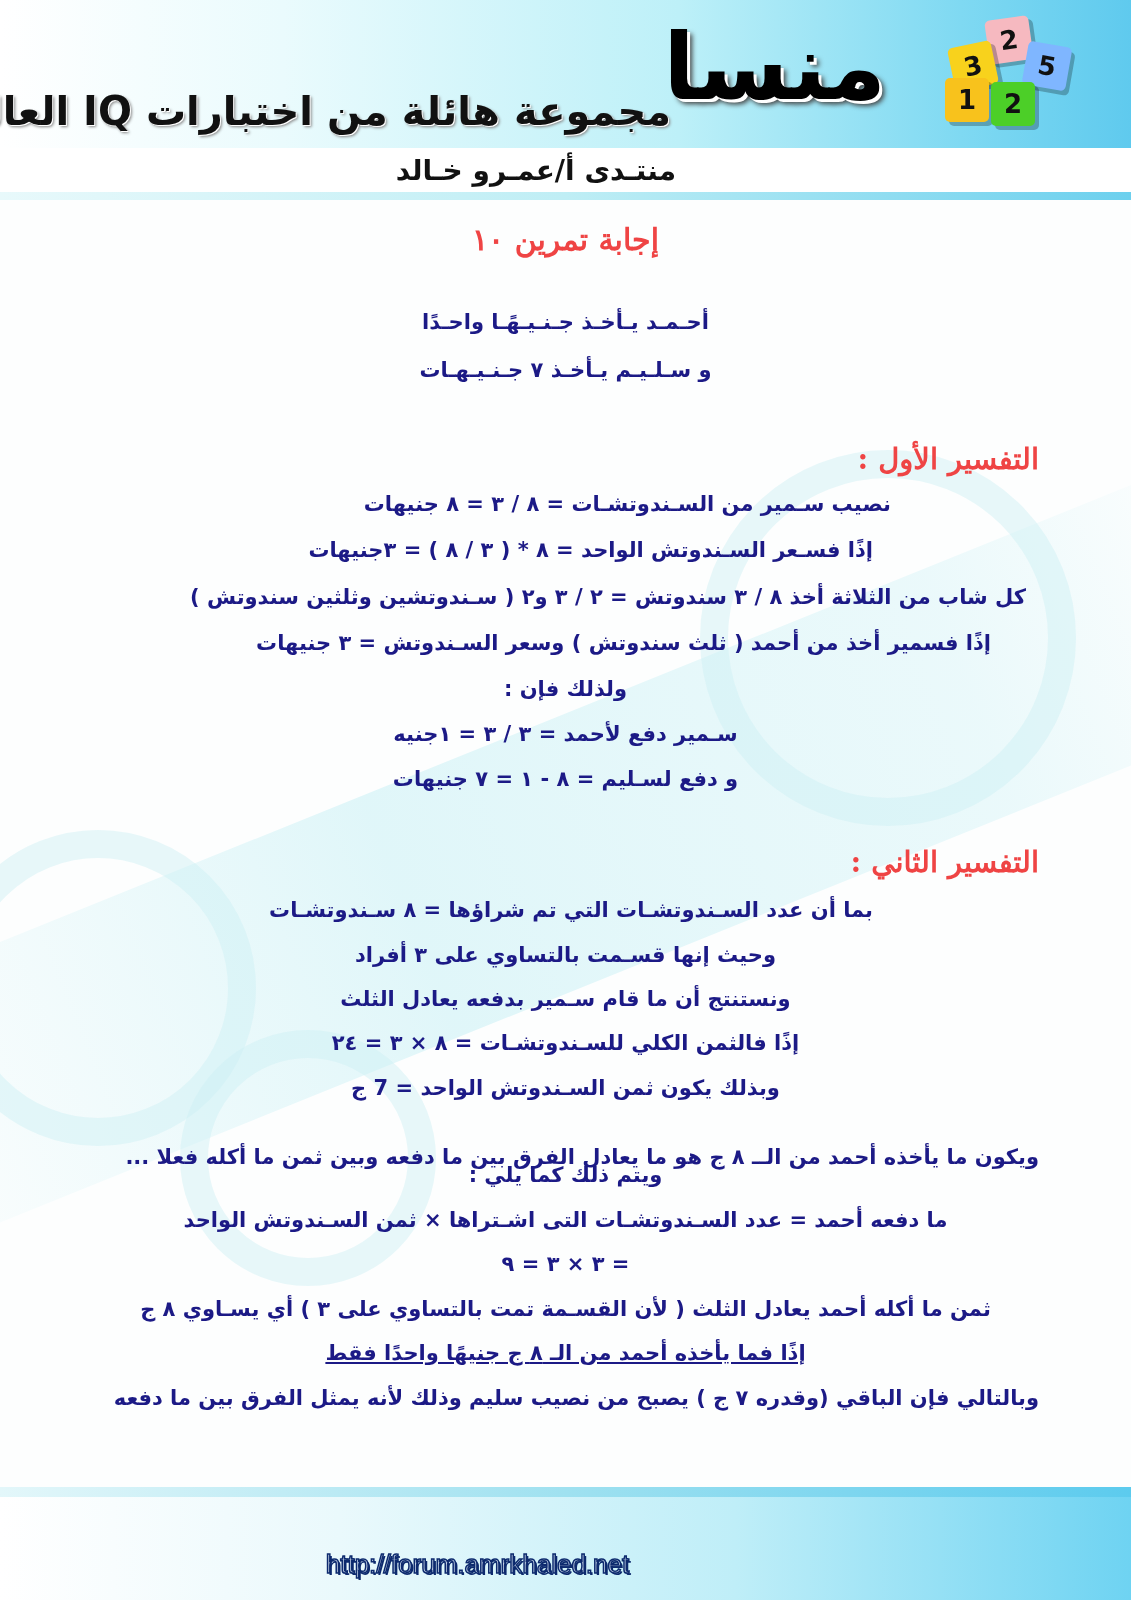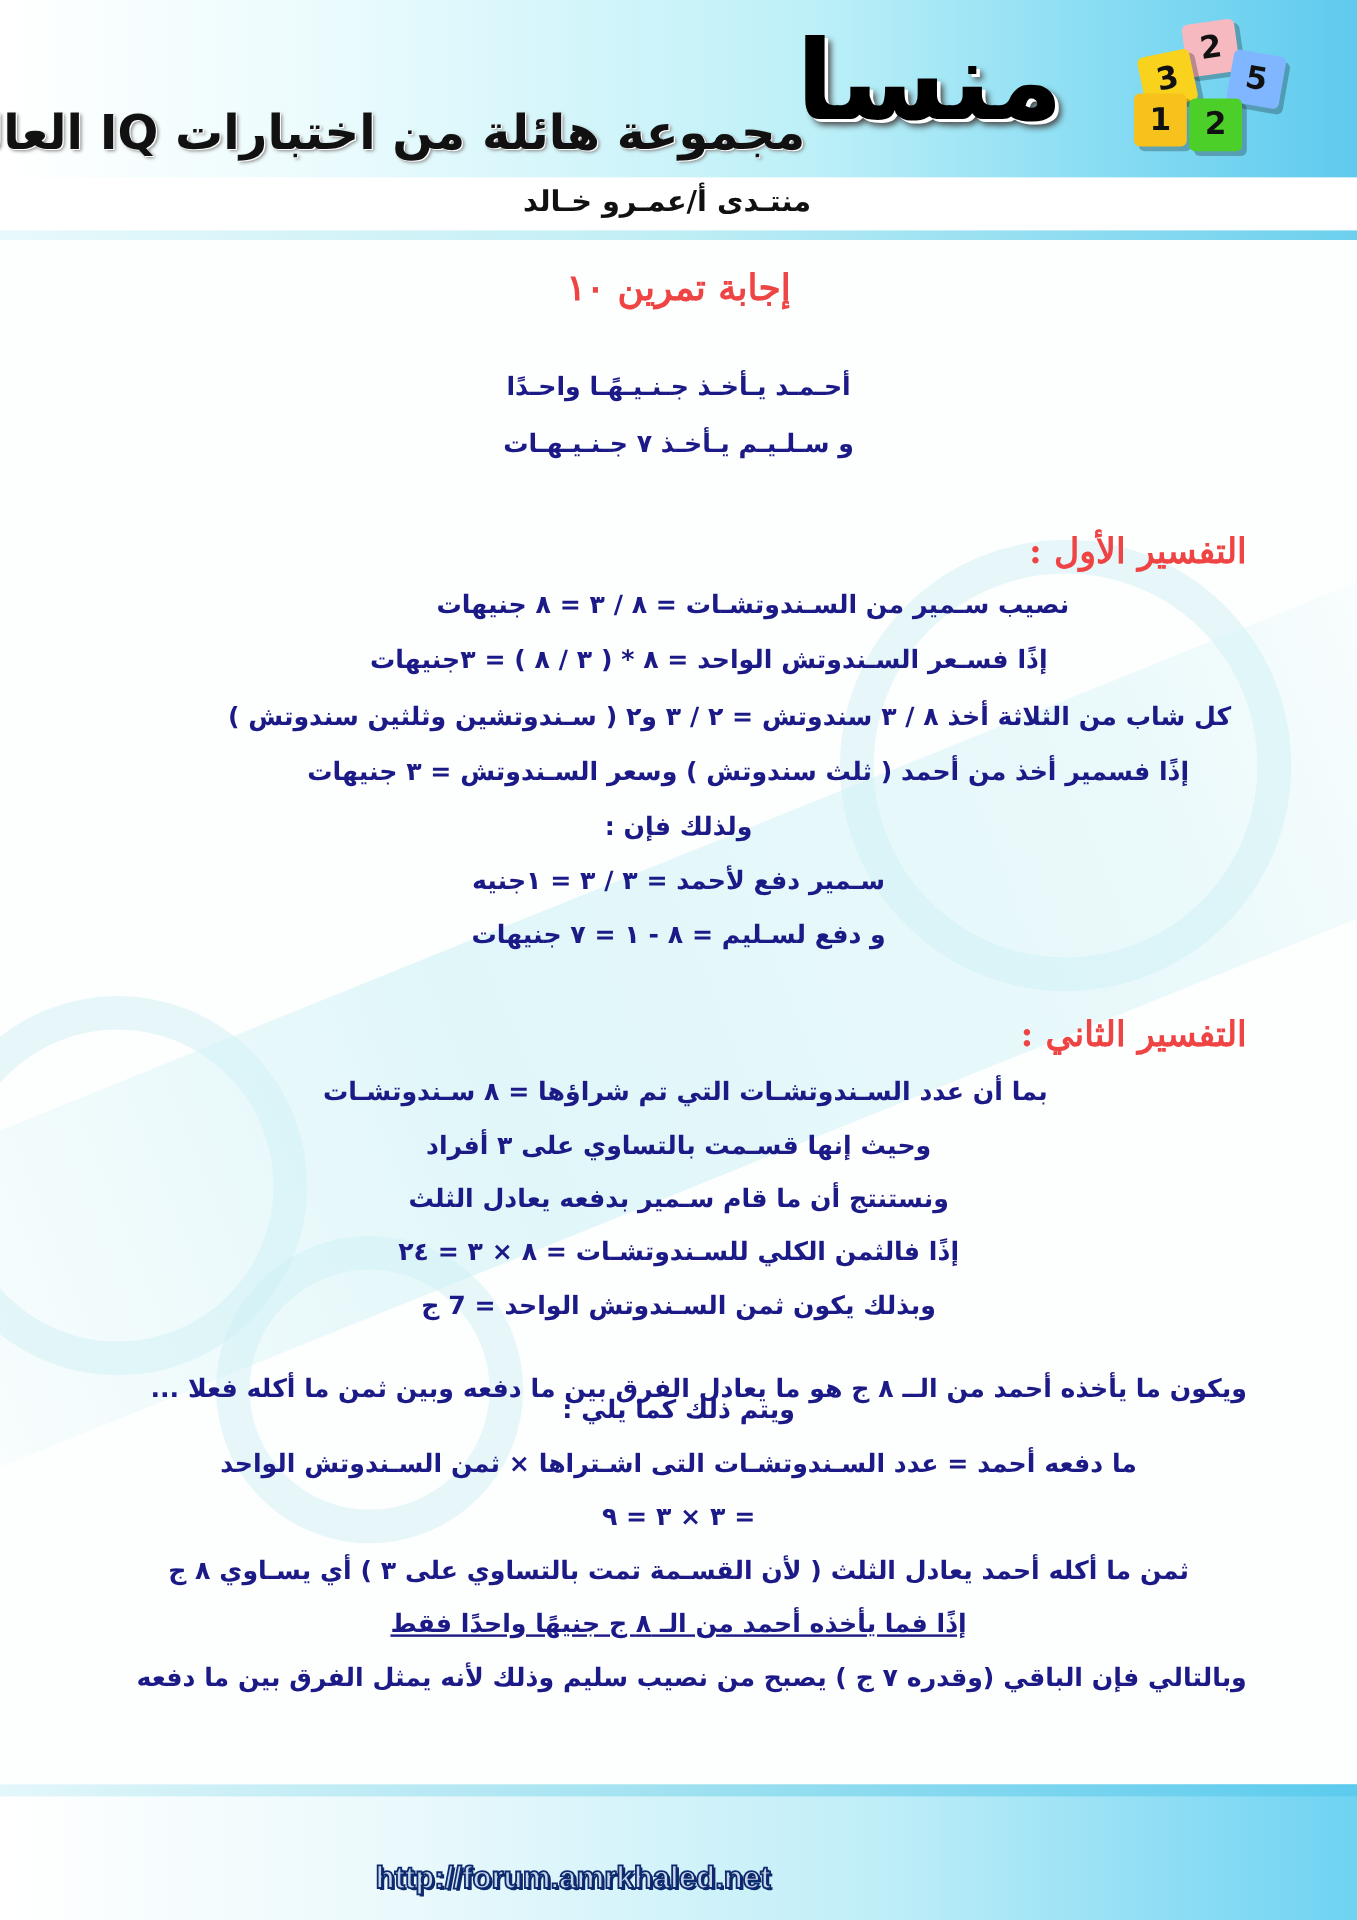--- a/index.html
+++ b/index.html
@@ -51,21 +51,21 @@
     font: bold 26px "DejaVu Sans", sans-serif; color: #111;
     display: flex; align-items: center; justify-content: center;
     box-shadow: 4px 4px 0 rgba(0,0,0,0.25);
   }
   .forum-strip {
     position: absolute; left: 0; top: 148px; width: 1131px; height: 44px;
     background: #ffffff;
   }
   .forum-name {
     position: absolute; right: 455px; top: 6px;
-    direction: rtl; font-size: 24px; font-weight: bold; color: #111; white-space: nowrap;
+    direction: rtl; font-size: 28px; font-weight: bold; color: #111; white-space: nowrap;
   }
   .strip-line {
     position: absolute; left: 0; top: 192px; width: 1131px; height: 8px;
     background: linear-gradient(90deg, #e8f9fb, #bfeef5 50%, #6cd0ee);
   }
   
   .content {
     position: absolute; left: 0; top: 210px; width: 1131px; direction: rtl;
   }
   .red { color: #ef4444; }
@@ -96,21 +96,21 @@
   .footer-credit {
     position: absolute; top: 20px; width: 1131px; text-align: center; direction: rtl;
     font-size: 26px; font-weight: bold; color: #111;
   }
   .copyright {
     display: inline-block; width: 26px; height: 26px; border: 3px solid #111; border-radius: 50%;
     font-size: 18px; line-height: 26px; text-align: center; margin-left: 8px; vertical-align: middle;
   }
   .footer-url {
     position: absolute; top: 62px; width: 955px; text-align: center;
-    font-family: "Liberation Sans", sans-serif; font-size: 26px; font-weight: bold;
+    font-family: "Liberation Sans", sans-serif; font-size: 26px; font-weight: normal;
     color: #c9d7ea; letter-spacing: 0px;
     -webkit-text-stroke: 1.5px #0d2a6e;
     text-shadow: 2px 2px 0 #0d2a6e;
     text-decoration: none;
   }
 </style>
 </head>
 <body>
 
 <div class="watermark">

